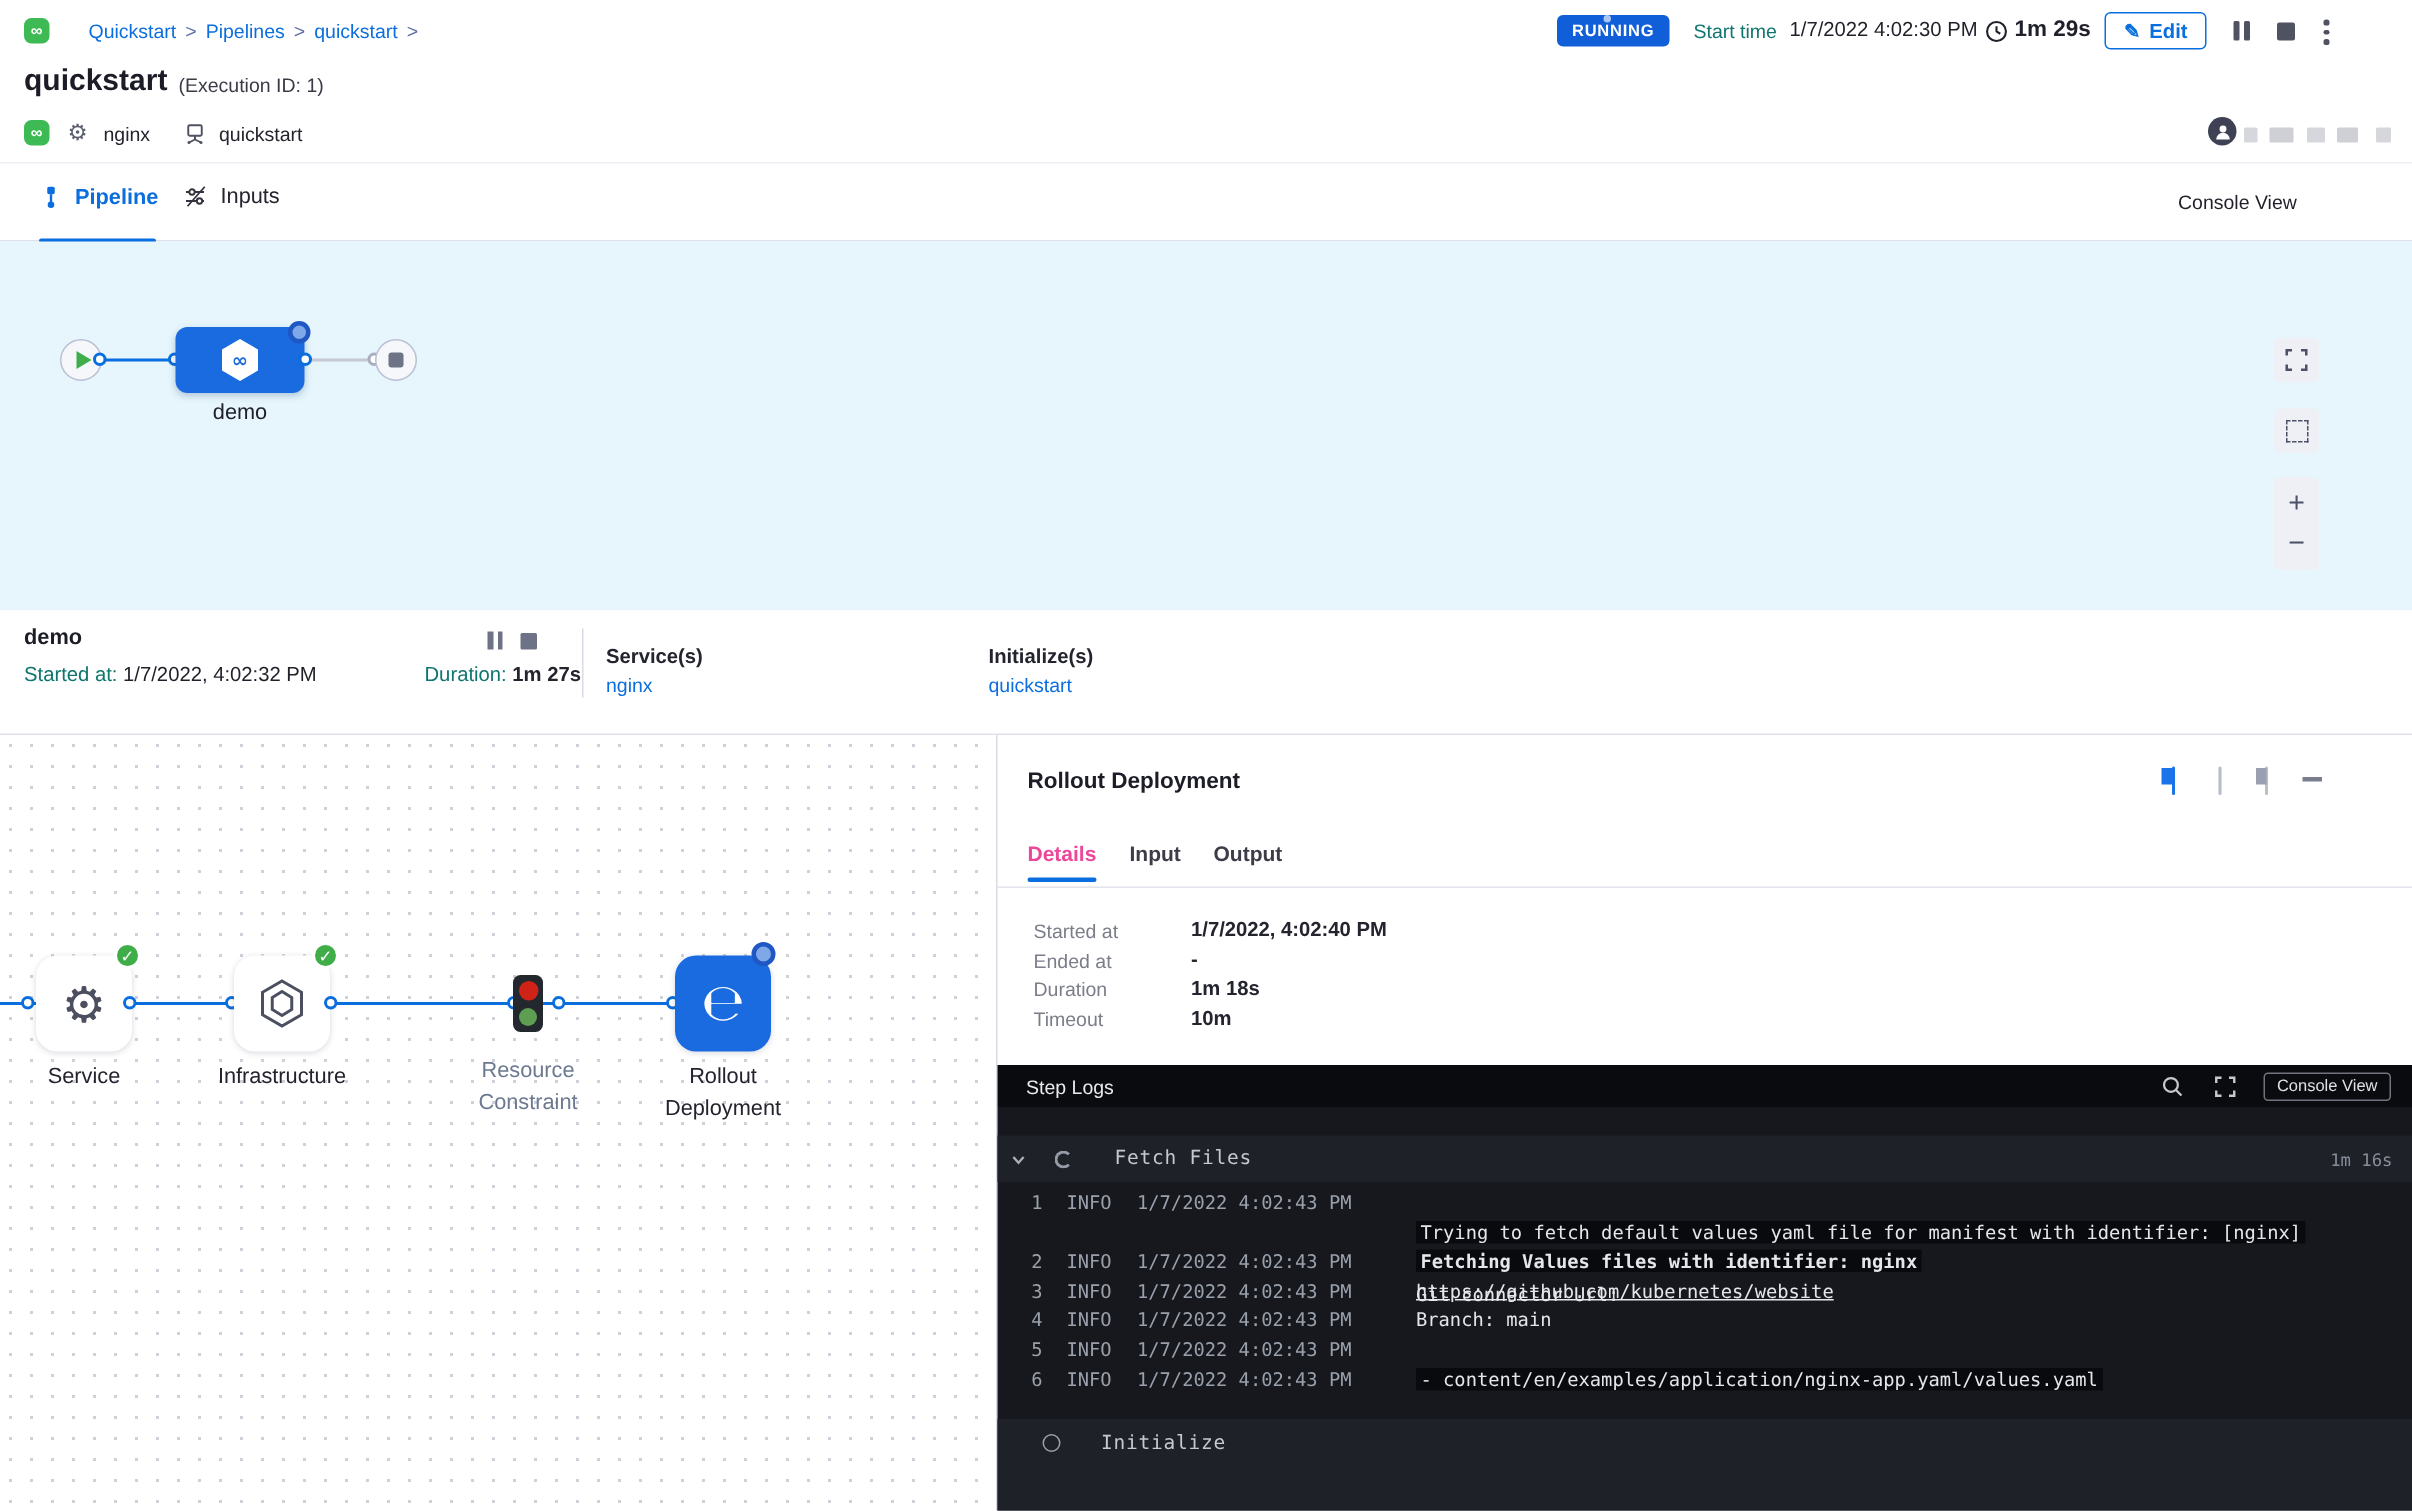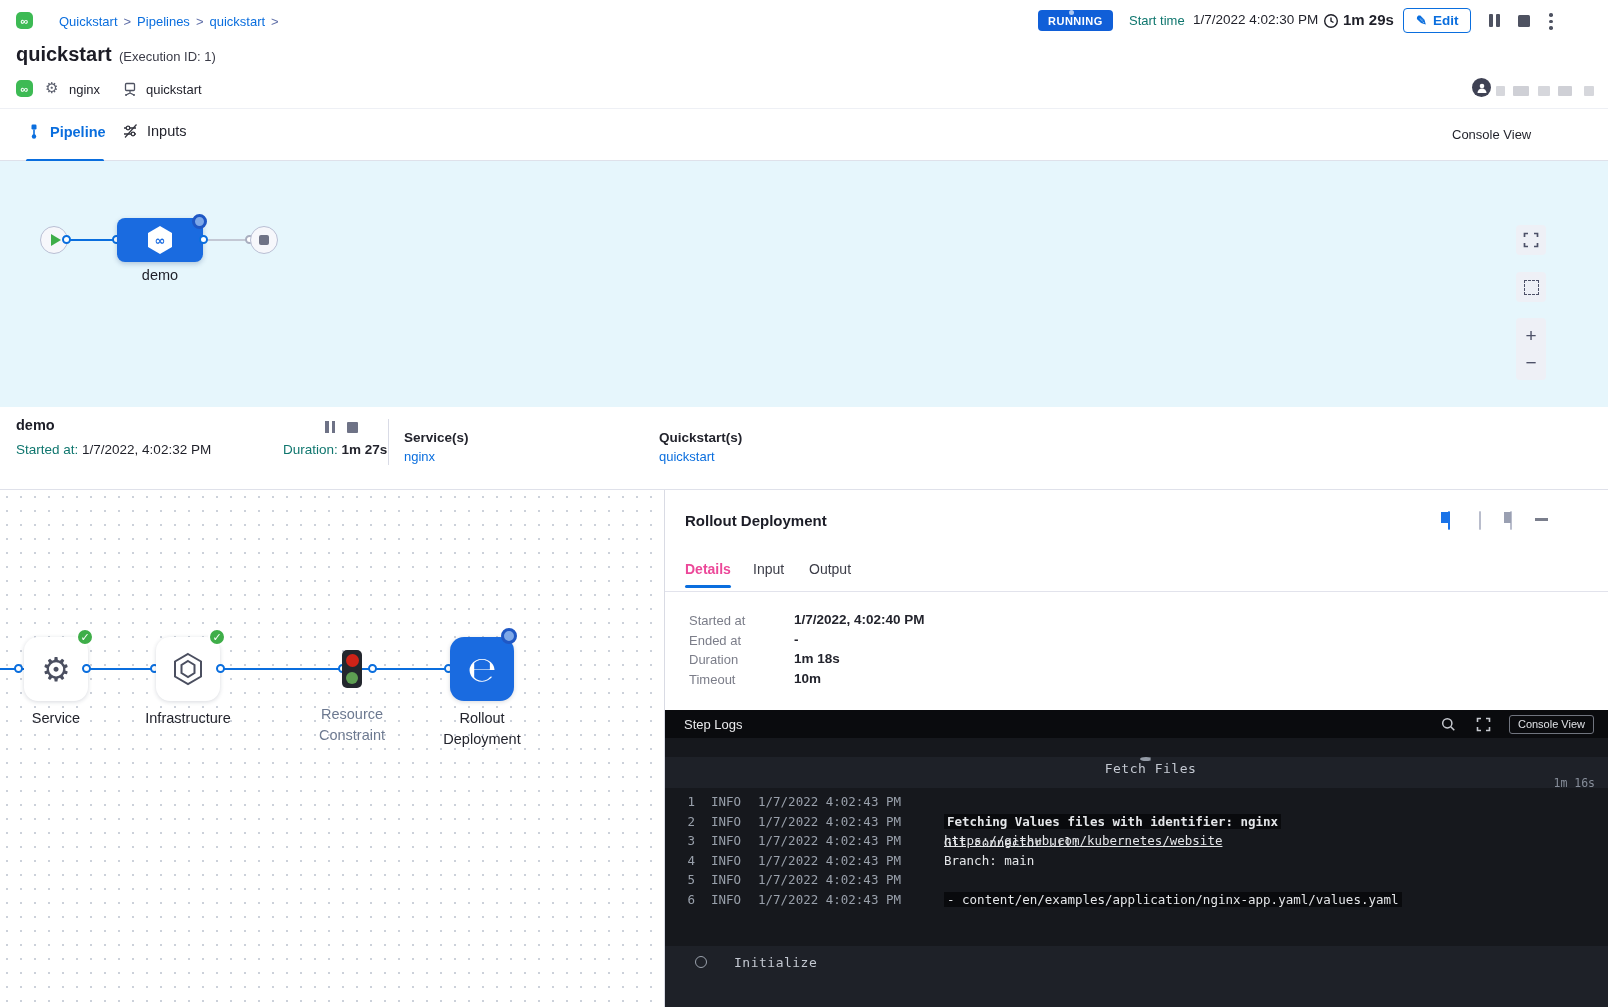--- a/index.html
+++ b/index.html
@@ -92,21 +92,21 @@
 
   
   .panel { position:absolute; left:664px; top:490px; width:944px; height:517px; background:#fff;
     border-left:1px solid #d9dbe4; }
   .panel-title { font-size:15px; font-weight:bold; color:#1c1d27; }
   .lay-icon { width:17px; height:13px; border:1px solid #b9bdcc; border-radius:2px; background:#e8eaf2; position:relative; cursor:pointer; }
   .lay-icon.active { border-color:#1a73e8; background:#cfe4fb; }
   .lay-icon.active::after { content:""; position:absolute; right:0; top:0; width:8px; height:11px; background:#1a73e8; }
   .lay-icon.third::after { content:""; position:absolute; right:0; top:0; width:7px; height:11px; background:#9aa0b2; }
   .minus-ic { width:13px; height:2.5px; background:#7a7e8c; }
-  .ptab { font-size:14px; cursor:pointer; }
+  .ptab { font-size:14px; cursor:pointer;font-weight:bold; }
   .ptab.active { font-weight:bold; color:#ec4899; }
   .ptab.idle { color:#3c3d48; }
   .det-label { font-size:13px; color:#7b7d89; }
   .det-val { font-size:13.5px; font-weight:600; color:#23242d; }
 
   
   .logbar { position:absolute; left:665px; top:710px; width:943px; height:28px; background:#0a0b0e;
     display:flex; align-items:center; }
   .logbar-title { color:#e9eaec; font-size:13px; }
   .console-btn { border:1px solid #70747e; border-radius:3px; color:#dfe1e5; font-size:11px;
@@ -271,21 +271,21 @@
       <i></i>
     </span>
   <span class="abs mini-stop" style="left:347px; top:15px;"></span>
   <div class="abs sb-line" style="left:283px; top:35px;">
     <span class="muted">Duration:</span>
     <span class="sb-val">1m 27s</span>
   </div>
   <div class="abs v-div" style="left:388px; top:12px;"></div>
   <div class="abs col-head" style="left:404px; top:23px;">Service(s)</div>
   <a class="abs link" style="left:404px; top:42px;">nginx</a>
-  <div class="abs col-head" style="left:659px; top:23px;">Quickstart(s)</div>
+  <div class="abs col-head" style="left:659px; top:23px;">Initialize(s)</div>
   <a class="abs link" style="left:659px; top:42px;">quickstart</a>
 </div>
 
 <div class="gridpane">
   <div class="abs conn-blue" style="left:0; top:178px; width:26px;"></div>
   <div class="abs conn-blue" style="left:88px; top:178px; width:70px;"></div>
   <div class="abs conn-blue" style="left:222px; top:178px; width:122px;"></div>
   <div class="abs conn-blue" style="left:362px; top:178px; width:90px;"></div>
 
   <div class="abs port" style="left:14px; top:174px;"></div>
@@ -357,37 +357,40 @@
   </span>
   <span style="margin-left:20px;">
     <svg width="15" height="15" viewBox="0 0 15 15">
         <path d="M1.5 5 V1.5 H5 M10 1.5 H13.5 V5 M13.5 10 V13.5 H10 M5 13.5 H1.5 V10" fill="none" stroke="#c6c9cf" stroke-width="1.6"></path>
       </svg>
   </span>
   <button class="console-btn" style="margin-left:18px; margin-right:14px;">Console View</button>
 </div>
 
 <div class="logarea">
-  <div class="logsec" style="top:19px;flex-direction:column;">
+  <div class="logsec" style="top:19px;">
     <svg width="12" height="12" viewBox="0 0 14 14" style="margin-left:8px;">
         <path d="M3 5 L7 9.5 L11 5" fill="none" stroke="#aab0ba" stroke-width="1.8"></path>
       </svg>
     <span class="spinner" style="margin-left:18px;"></span>
     <span class="sec-name mono" style="margin-left:28px;">Fetch Files</span>
     <span class="sec-dur mono" style="margin-left:auto; margin-right:13px;">1m 16s</span>
   </div>
 
   <div class="logrows mono">
     <div class="lrow">
       <span class="l-num">1</span>
         <span class="l-lvl">INFO</span>
         <span class="l-time">1/7/2022 4:02:43 PM</span>
         <span class="l-msg"></span>
     </div>
     <div class="lrow">
+      <span class="l-msg hl">Trying to fetch default values yaml file for manifest with identifier: [nginx]</span>
+    </div>
+    <div class="lrow">
       <span class="l-num">2</span>
         <span class="l-lvl">INFO</span>
         <span class="l-time">1/7/2022 4:02:43 PM</span>
         <span class="l-msg hl b">Fetching Values files with identifier: nginx</span>
     </div>
     <div class="lrow">
       <span class="l-num">3</span>
         <span class="l-lvl">INFO</span>
         <span class="l-time">1/7/2022 4:02:43 PM</span>
         <span class="l-msg"><span>Git connector Url: </span><a class="l-link">https://github.com/kubernetes/website</a></span>

